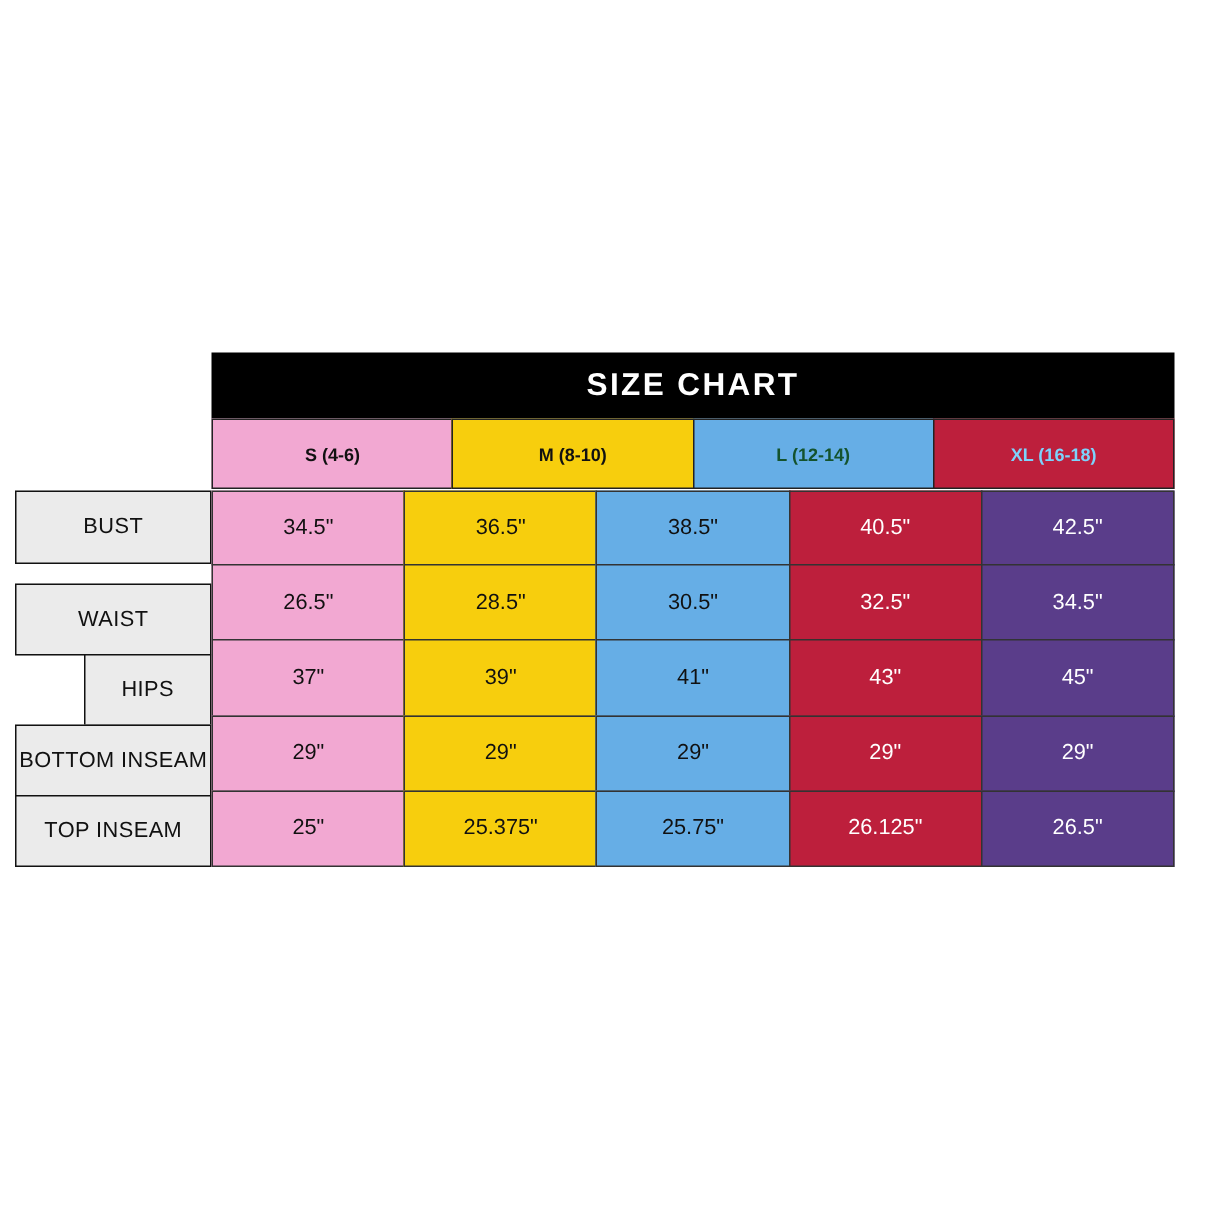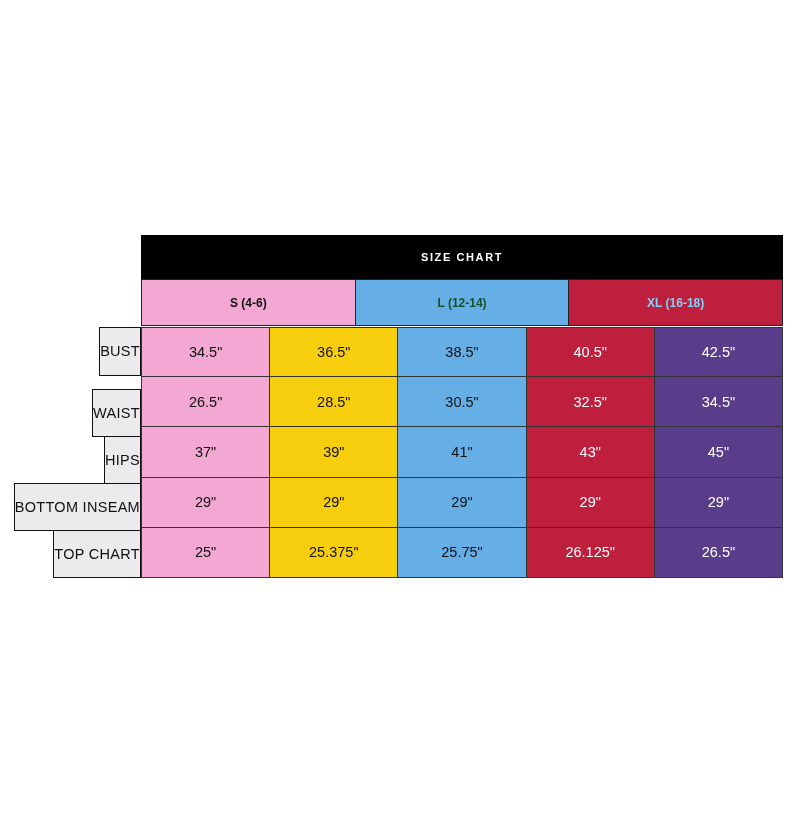--- a/index.html
+++ b/index.html
@@ -32,21 +32,21 @@
     width: 642px;     
     height: 44px;
     background: #000000;
     box-sizing: border-box;
     display: flex;
     align-items: center;
     justify-content: center;
   }
   #chart-title-text {
     color: #ffffff;
-    font-size: 11px;
+    font-size: 21px;
     font-weight: bold;
     letter-spacing: 1.6px;
   }
 
   
   #size-header-row {
     position: absolute;
     left: 131px;
     top: 44px;
     width: 642px;
@@ -73,21 +73,20 @@
     top: 92px;          
     width: 773px;
     height: 251px;
     display: flex;
   }
 
   #row-label-column {
     width: 131px;
     display: flex;
     flex-direction: column;
-    align-items: flex-end;
   }
   .row-label-cell {
     flex: 1 1 0;
     background: #ebebeb;
     border: 1.5px solid #111111;
     box-sizing: border-box;
     margin-top: -1.5px;
     display: flex;
     align-items: center;
     justify-content: center;
@@ -128,31 +127,32 @@
 <body>
 
 <div id="size-chart-wrapper">
 
   <div id="chart-title-bar">
     <span id="chart-title-text">SIZE CHART</span>
   </div>
 
   <div id="size-header-row">
       <div class="size-header-cell" style="background: rgb(242, 168, 210); color: rgb(17, 17, 17);">S (4-6)</div>
+      <div class="size-header-cell" style="background: rgb(247, 206, 13); color: rgb(17, 17, 17);">M (8-10)</div>
       <div class="size-header-cell" style="background: rgb(102, 174, 230); color: #14532d;">L (12-14)</div>
       <div class="size-header-cell" style="background: rgb(189, 31, 60); color: #7dd3fc;">XL (16-18)</div>
     </div>
 
   <div id="chart-body">
     <div id="row-label-column">
         <div class="row-label-cell" style="background: rgb(235, 235, 235);">BUST</div>
         <div class="row-label-cell" style="background: rgb(235, 235, 235); margin-top: 13px;">WAIST</div>
         <div class="row-label-cell" style="background: rgb(235, 235, 235); margin-left: 46px;">HIPS</div>
         <div class="row-label-cell" style="background: rgb(235, 235, 235);">BOTTOM INSEAM</div>
-        <div class="row-label-cell" style="background: rgb(235, 235, 235);">TOP CHART</div>
+        <div class="row-label-cell" style="background: rgb(235, 235, 235);">TOP INSEAM</div>
       </div>
     <div id="data-grid">
         <div class="data-row">
           <div class="data-cell" style="background: rgb(242, 168, 210); color: rgb(17, 17, 17);">34.5"</div>
           <div class="data-cell" style="background: rgb(247, 206, 13); color: rgb(17, 17, 17);">36.5"</div>
           <div class="data-cell" style="background: rgb(102, 174, 230); color: rgb(17, 17, 17);">38.5"</div>
           <div class="data-cell" style="background: rgb(189, 31, 60); color: rgb(255, 255, 255);">40.5"</div>
           <div class="data-cell" style="background: rgb(90, 61, 138); color: rgb(255, 255, 255);">42.5"</div>
         </div>
         <div class="data-row">

